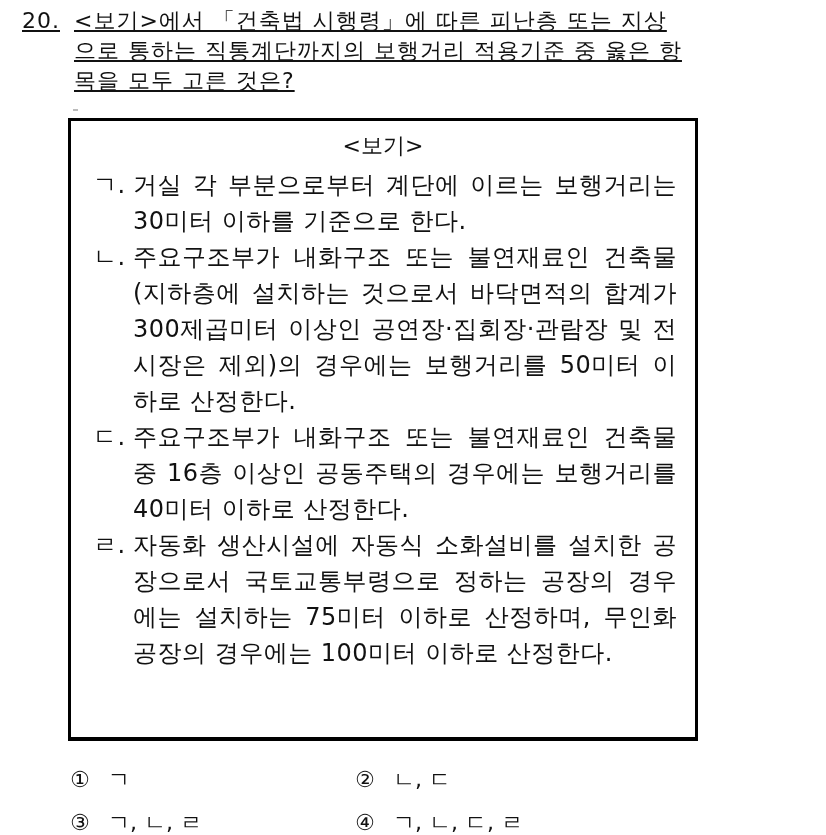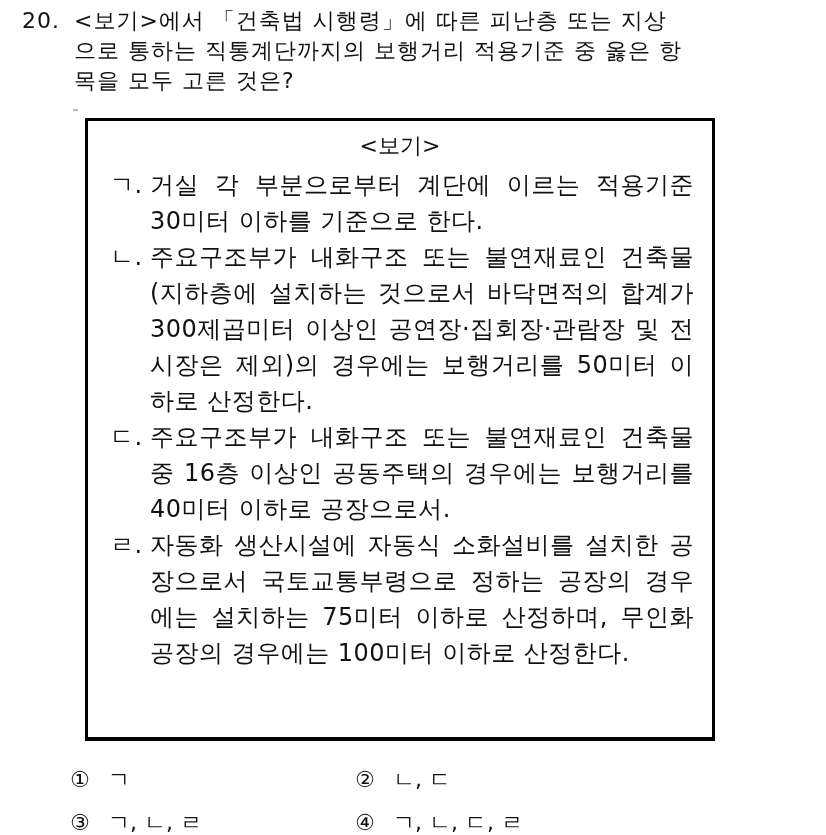--- a/index.html
+++ b/index.html
@@ -2,30 +2,30 @@
 <html><head>
 <meta charset="utf-8">
 <style>
   html, body { margin: 0; padding: 0; background: #ffffff; }
   body {
     width: 826px; height: 835px; position: relative; overflow: hidden;
     font-family: "DejaVu Sans", sans-serif; color: #111;
   }
   .question {
     position: absolute; left: 22px; top: 6px; width: 760px;
-    font-size: 22px; line-height: 30px; letter-spacing: 1px;
+    font-size: 22px; line-height: 30px; letter-spacing: 1px; text-decoration: underline;
   }
   .q-row { display: flex; }
   .q-num { width: 52px; flex: none; }
   .q-text { flex: 1; white-space: pre-line; }
   .tick-mark {
     position: absolute; left: 73px; top: 109px; width: 5px; height: 2px; background: #bbbbbb;
   }
   .box {
-    position: absolute; left: 85px; top: 118px; width: 624px; height: 616px;
+    position: absolute; left: 68px; top: 118px; width: 624px; height: 616px;
     border: 3px solid #000; border-bottom-width: 4px; box-sizing: content-box;
   }
   .box-title {
     position: absolute; left: 0; right: 0; top: 10px; text-align: center;
     font-size: 22px; line-height: 30px;
   }
   .items { position: absolute; left: 22px; top: 46px; right: 18px; }
   .item {
     display: flex; font-size: 24px; line-height: 36px; letter-spacing: 0.5px;
   }
@@ -51,29 +51,29 @@
   </div>
 </div>
 
 <div class="tick-mark"></div>
 
 <div class="box">
   <div class="box-title">&lt;보기&gt;</div>
   <div class="items">
     <div class="item">
       <span class="item-label">ㄱ.</span>
-      <span class="item-text">거실 각 부분으로부터 계단에 이르는 적용기준 30미터 이하를 기준으로 한다.</span>
+      <span class="item-text">거실 각 부분으로부터 계단에 이르는 보행거리는 30미터 이하를 기준으로 한다.</span>
     </div>
     <div class="item">
       <span class="item-label">ㄴ.</span>
       <span class="item-text">주요구조부가 내화구조 또는 불연재료인 건축물(지하층에 설치하는 것으로서 바닥면적의 합계가 300제곱미터 이상인 공연장·집회장·관람장 및 전시장은 제외)의 경우에는 보행거리를 50미터 이하로 산정한다.</span>
     </div>
     <div class="item">
       <span class="item-label">ㄷ.</span>
-      <span class="item-text">주요구조부가 내화구조 또는 불연재료인 건축물 중 16층 이상인 공동주택의 경우에는 보행거리를 40미터 이하로 공장으로서.</span>
+      <span class="item-text">주요구조부가 내화구조 또는 불연재료인 건축물 중 16층 이상인 공동주택의 경우에는 보행거리를 40미터 이하로 산정한다.</span>
     </div>
     <div class="item">
       <span class="item-label">ㄹ.</span>
       <span class="item-text">자동화 생산시설에 자동식 소화설비를 설치한 공장으로서 국토교통부령으로 정하는 공장의 경우에는 설치하는 75미터 이하로 산정하며, 무인화 공장의 경우에는 100미터 이하로 산정한다.</span>
     </div>
   </div>
 </div>
 
 <div class="choices">
   <div class="choice-row">

